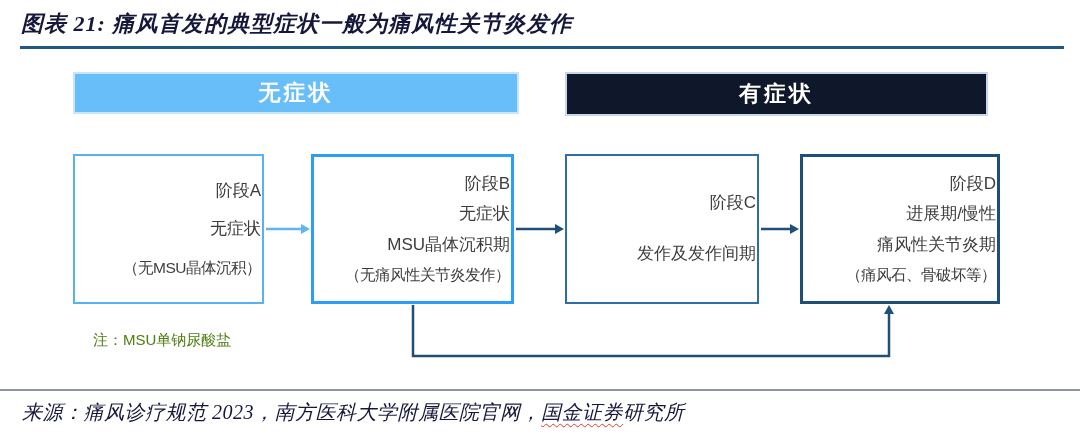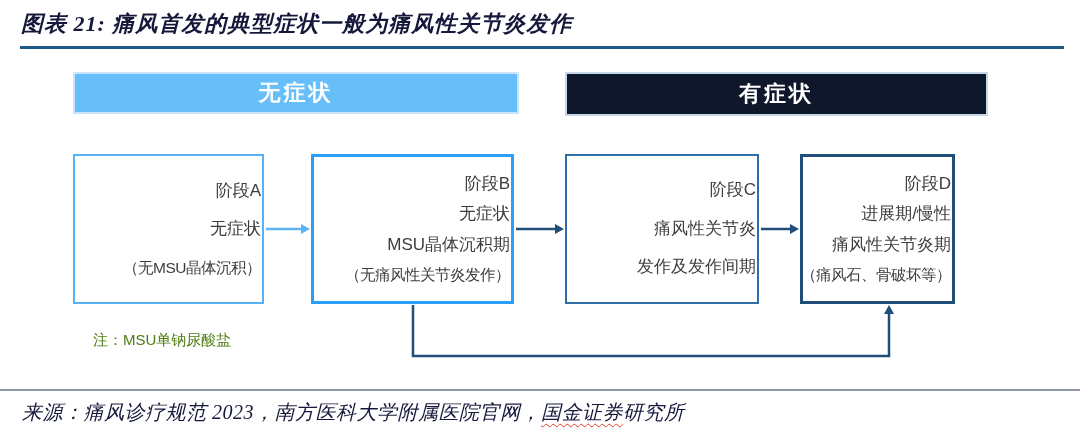--- a/index.html
+++ b/index.html
@@ -64,21 +64,21 @@
     text-align: center;
     color: #3d3d3d;
     font-size: 17px;
     line-height: 1.1;
     padding: 6px 1px;
   }
   .stage-box .paren { font-size: 15.5px; letter-spacing: -0.5px; white-space: nowrap; }
   .stage-a { left: 73px;  width: 191px; border: 2.5px solid #57b1f3; }
   .stage-b { left: 311px; width: 203px; border: 3px   solid #2b9ff7; }
   .stage-c { left: 565px; width: 194px; border: 2.5px solid #2e6da8; }
-  .stage-d { left: 800px; width: 155px; border: 3px   solid #1f4e79; }
+  .stage-d { left: 800px; width: 200px; border: 3px   solid #1f4e79; }
 
   
   .connectors {
     position: absolute;
     left: 0; top: 0;
     width: 1080px; height: 438px;
     pointer-events: none;
   }
 
   
@@ -134,21 +134,20 @@
 
   <div class="stage-box stage-b">
     <div>阶段B</div>
     <div>无症状</div>
     <div>MSU晶体沉积期</div>
     <div class="paren">（无痛风性关节炎发作）</div>
   </div>
 
   <div class="stage-box stage-c">
     <div>阶段C</div>
-    <div>痛风性关节炎</div>
     <div>发作及发作间期</div>
   </div>
 
   <div class="stage-box stage-d">
     <div>阶段D</div>
     <div>进展期/慢性</div>
     <div>痛风性关节炎期</div>
     <div class="paren">（痛风石、骨破坏等）</div>
   </div>
 

